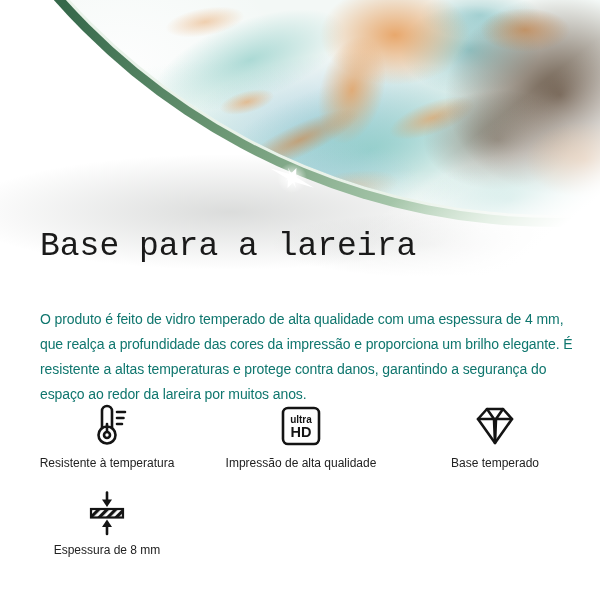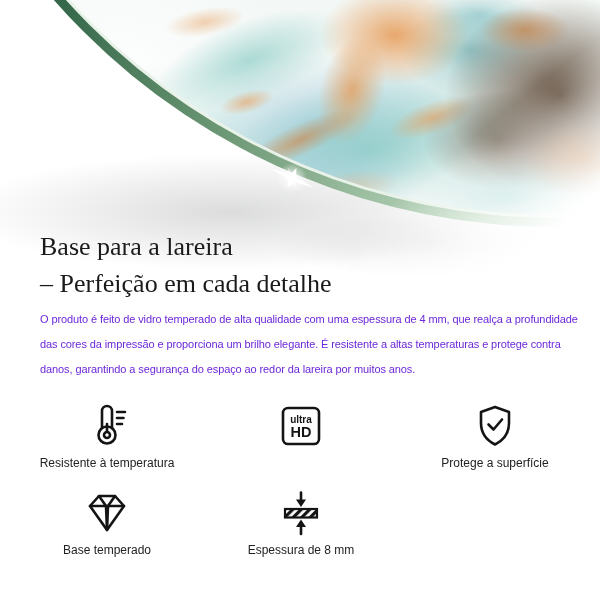--- a/index.html
+++ b/index.html
@@ -4,27 +4,27 @@
 <style>
   html,body{margin:0;padding:0;}
   body{
     width:600px;height:600px;overflow:hidden;background:#ffffff;
     font-family:"Liberation Sans", sans-serif;position:relative;
   }
   .hero{position:absolute;top:0;left:0;width:600px;height:300px;}
   .hero svg{display:block;}
   .title{
     position:absolute;top:228px;left:40px;width:540px;
-    font-family:Liberation Serif, serif;font-weight:400;
-    font-size:26px;line-height:37px;color:#1a1a1a;margin:0;
+    font-family:Liberation Mono, monospace;font-weight:400;
+    font-size:33px;line-height:37px;color:#1a1a1a;margin:0;
   }
   .paragraph{
     position:absolute;top:307px;left:40px;width:540px;
-    font-size:11px;line-height:25px;letter-spacing:-0.1px;
-    color:#6d28d9;margin:0;
+    font-size:14px;line-height:25px;letter-spacing:-0.1px;
+    color:#0f766e;margin:0;
   }
   .features{
     position:absolute;top:401px;left:10px;width:582px;
     display:grid;grid-template-columns:repeat(3,1fr);row-gap:18px;
   }
   .feature{display:flex;flex-direction:column;align-items:center;}
   .icon-box{height:50px;display:flex;align-items:center;justify-content:center;text-align:center;}
   .feature-label{
     margin-top:5px;font-size:12px;line-height:14px;color:#222222;
     text-align:left;white-space:nowrap;
@@ -132,21 +132,20 @@
     <g transform="translate(292 178) rotate(24)">
       <circle r="15" fill="url(#g-glow)"></circle>
       <path d="M 24 0 L 3.2 2.6 L 0 11 L -3.2 2.6 L -24 0 L -3.2 -2.6 L 0 -11 L 3.2 -2.6 Z" fill="#ffffff"></path>
       <path d="M 11 0 L 1.6 1.6 L 0 7 L -1.6 1.6 L -11 0 L -1.6 -1.6 L 0 -7 L 1.6 -1.6 Z" fill="#ffffff" transform="rotate(45)" opacity="0.85"></path>
     </g>
   </svg>
 </div>
 
 <h1 class="title">
   <span>Base para a lareira</span><br>
-  <span>– Perfeição em cada detalhe</span>
 </h1>
 
 <p class="paragraph">O produto é feito de vidro temperado de alta qualidade com uma espessura de 4 mm, que realça a profundidade das cores da impressão e proporciona um brilho elegante. É resistente a altas temperaturas e protege contra danos, garantindo a segurança do espaço ao redor da lareira por muitos anos.</p>
 
 <div class="features">
 
   <div class="feature">
     <div class="icon-box">
       <svg width="48" height="48" viewBox="0 0 48 48">
         <path class="ico" d="M19 26 V9 a5 5 0 0 1 10 0 V26"></path>
@@ -160,31 +159,23 @@
   </div>
 
   <div class="feature">
     <div class="icon-box">
       <svg width="48" height="48" viewBox="0 0 48 48">
         <rect class="ico" x="6" y="6" width="36" height="36" rx="5" stroke-width="2.8"></rect>
         <text x="24" y="20.5" text-anchor="middle" font-family="Liberation Sans, sans-serif" font-size="10" font-weight="600" fill="#141414" stroke="none">ultra</text>
         <text x="24" y="35" text-anchor="middle" font-family="Liberation Sans, sans-serif" font-size="14.5" font-weight="700" fill="#141414" stroke="none">HD</text>
       </svg>
     </div>
-  </div>
-
-  <div class="feature">
-    <div class="icon-box">
-      <svg width="48" height="48" viewBox="0 0 48 48">
-        <path class="ico" d="M24 5 L38 10 V21 C38 31.5 32 38.5 24 42.5 C16 38.5 10 31.5 10 21 V10 Z"></path>
-        <path class="ico" d="M17.5 22.5 L22.5 27.5 L31 17.5" stroke-width="2.8"></path>
-      </svg>
-    </div>
-    <div class="feature-label">Protege a superfície</div>
-  </div>
+    <div class="feature-label">Impressão de alta qualidade</div>
+  </div>
+
 
   <div class="feature">
     <div class="icon-box">
       <svg width="48" height="48" viewBox="0 0 48 48">
         <path class="ico" d="M7 17 L16 7 H32 L41 17 L24 41 Z" stroke-width="2.4"></path>
         <path class="ico" d="M7 17 H41" stroke-width="2.2"></path>
         <path class="ico" d="M16 7 L23 17 L24 41 M32 7 L25 17 L24 41" stroke-width="2.2"></path>
       </svg>
     </div>
     <div class="feature-label">Base temperado</div>

